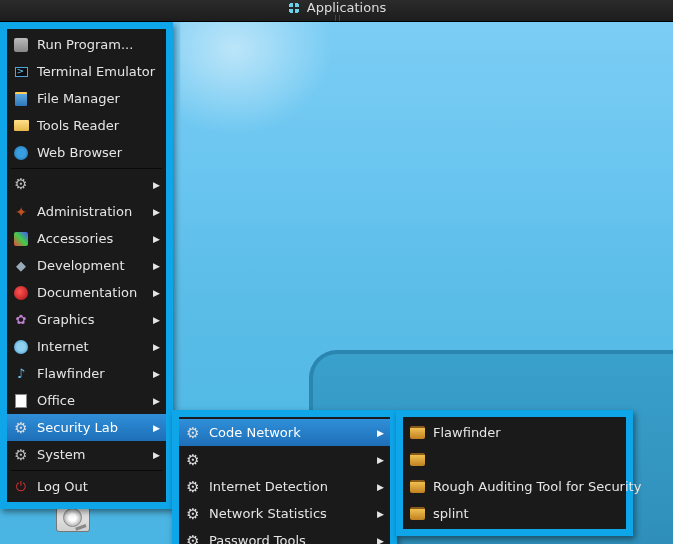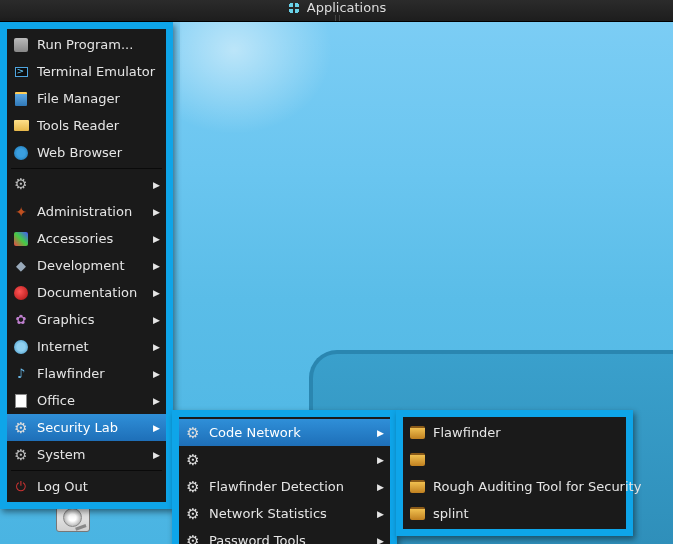--- a/index.html
+++ b/index.html
@@ -258,21 +258,21 @@
     <span class="icon i-sec">⚙</span>
     <span class="label">Code Network</span>
     <span class="arrow">▶</span>
   </div>
   <div class="menu-item">
     <span class="icon i-sec">⚙</span>
     <span class="arrow">▶</span>
   </div>
   <div class="menu-item">
     <span class="icon i-sec">⚙</span>
-    <span class="label">Flawfinder Detection</span>
+    <span class="label">Internet Detection</span>
     <span class="arrow">▶</span>
   </div>
   <div class="menu-item">
     <span class="icon i-sec">⚙</span>
     <span class="label">Network Statistics</span>
     <span class="arrow">▶</span>
   </div>
   <div class="menu-item">
     <span class="icon i-sec">⚙</span>
     <span class="label">Password Tools</span>

